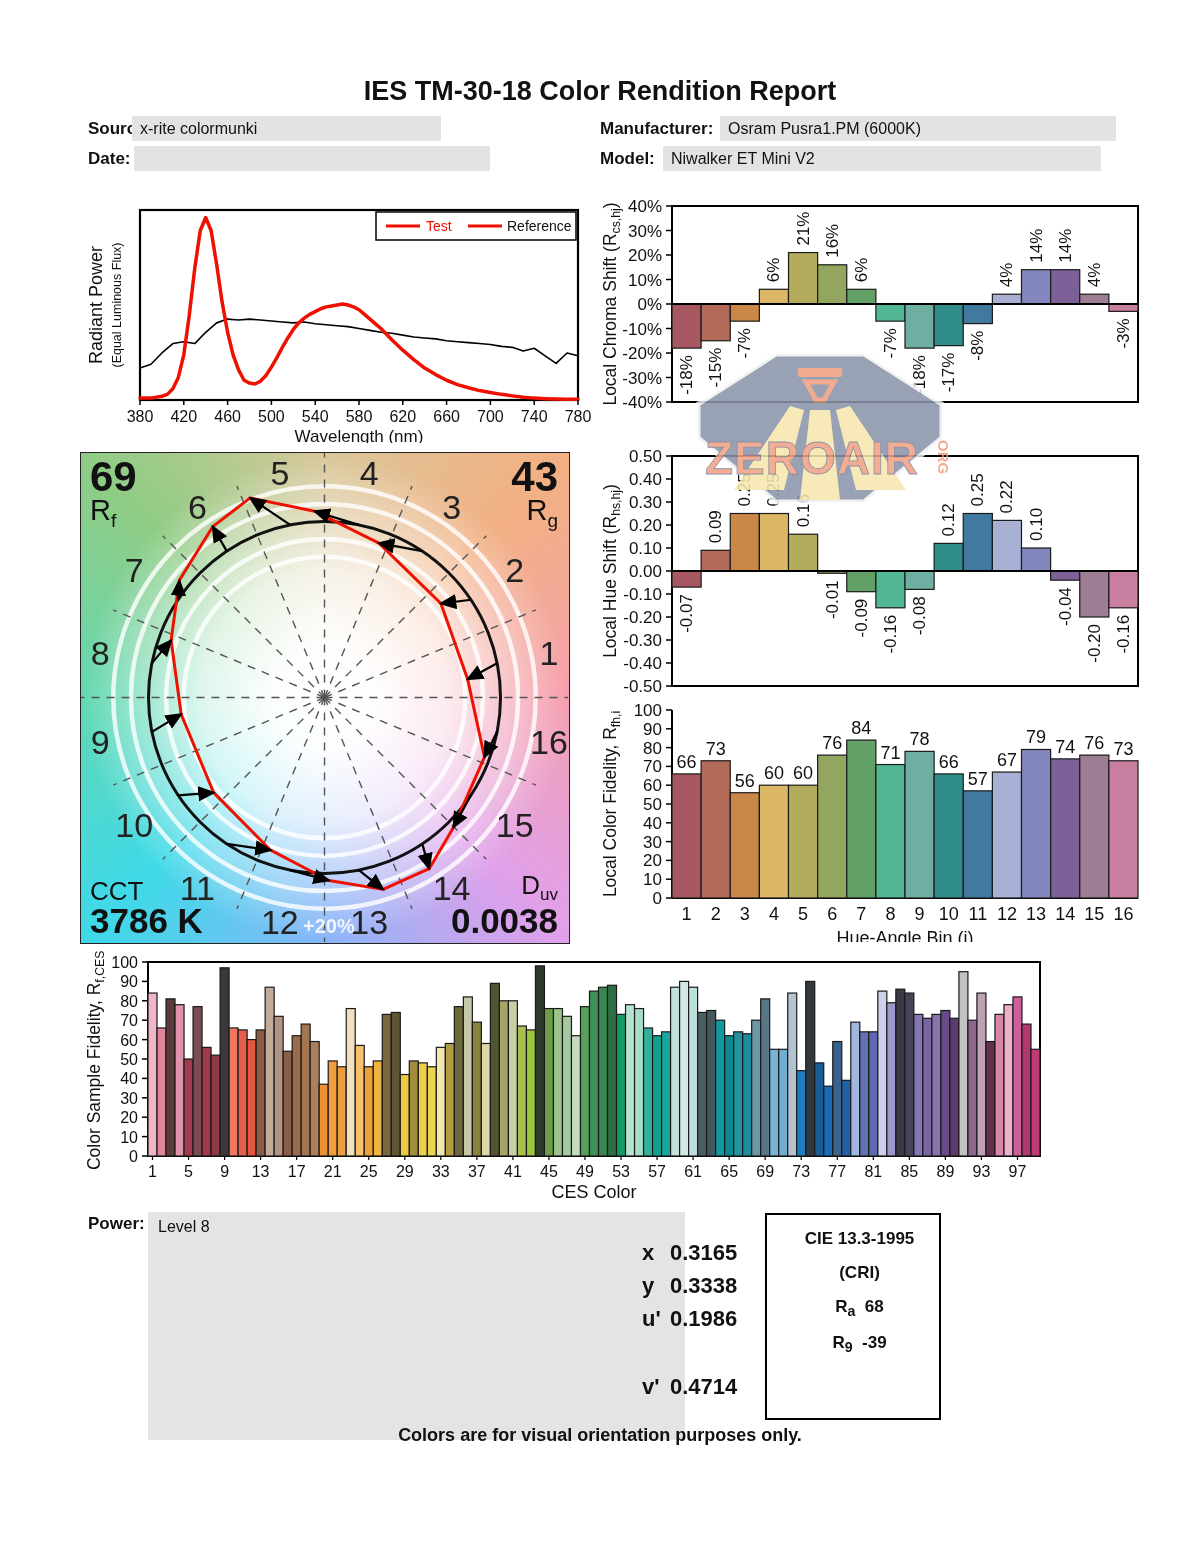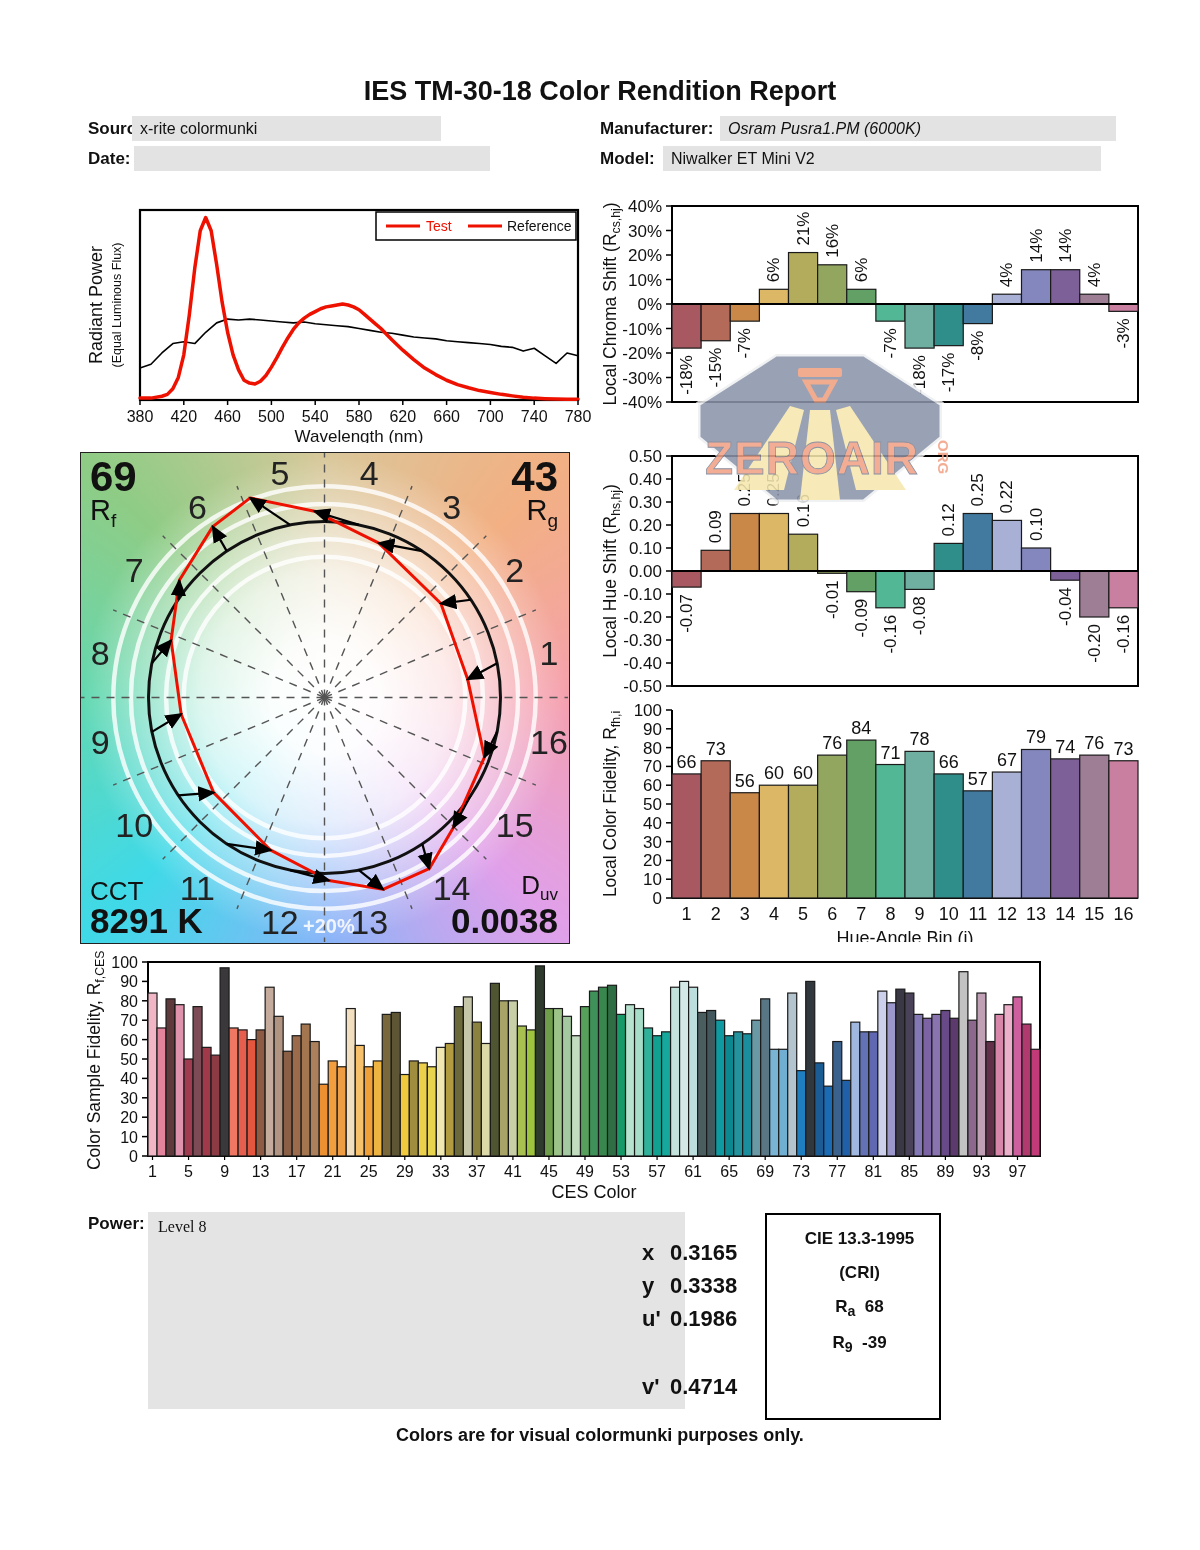--- a/index.html
+++ b/index.html
@@ -29,21 +29,21 @@
   .watermark{opacity:0.87;pointer-events:none;z-index:40;}
 </style>
 </head>
 <body>
 
 <div class="abs title">IES TM-30-18 Color Rendition Report</div>
 
 <div class="abs flabel" style="left:88px;top:119px;">Source:</div>
 <div class="abs ffield" style="left:132px;top:116px;width:309px;">x-rite colormunki</div>
 <div class="abs flabel" style="left:600px;top:119px;">Manufacturer:</div>
-<div class="abs ffield" style="left:720px;top:116px;width:396px;font-style:italic;">Osram Pusra1.PM (6000K)</div>
+<div class="abs ffield" style="left:720px;top:116px;width:396px;">Osram Pusra1.PM (6000K)</div>
 <div class="abs flabel" style="left:88px;top:149px;">Date:</div>
 <div class="abs ffield" style="left:134px;top:146px;width:356px;"></div>
 <div class="abs flabel" style="left:600px;top:149px;">Model:</div>
 <div class="abs ffield" style="left:663px;top:146px;width:438px;">Niwalker ET Mini V2</div>
 
 <svg id="spd" class="abs" style="left:86px;top:198px;" width="505" height="245" viewBox="0 0 505 245">
     <rect x="54" y="12" width="438" height="190" fill="none" stroke="#000" stroke-width="2.2"></rect>
     <polyline points="54,170.023 64.95,166.261 75.9,154.975 86.85,145.57 97.80000000000001,143.689 108.75,145.57 119.7,134.284 130.64999999999998,124.879 141.60000000000002,121.117 152.55,122.0575 163.5,121.117 174.45,122.0575 185.4,122.998 196.35,123.9385 207.29999999999998,124.879 218.25,123.9385 229.20000000000002,125.81949999999999 240.15,126.76 251.1,127.7005 262.04999999999995,128.64100000000002 273,130.522 283.95000000000005,132.40300000000002 294.9,134.284 305.85,135.2245 316.8,137.1055 327.75,138.9865 338.7,139.927 349.65000000000003,140.8675 360.59999999999997,142.7485 371.55,143.689 382.5,144.6295 393.45,145.57 404.40000000000003,146.5105 415.34999999999997,148.3915 426.3,149.332 437.25,153.094 448.2,150.2725 459.15000000000003,157.7965 470.09999999999997,165.3205 481.05,154.975 492,157.7965" fill="none" stroke="#000000" stroke-width="1.6" stroke-linejoin="round" stroke-linecap="round"></polyline>
     <polyline points="54,200.119 64.95,200.119 75.9,198.238 81.375,196.357 86.85,190.714 92.32499999999999,179.428 97.80000000000001,156.856 103.275,117.355 108.75,70.33000000000001 114.225,32.71000000000001 119.7,19.543000000000006 125.175,32.71000000000001 130.64999999999998,66.56800000000001 136.125,104.188 141.60000000000002,134.284 147.075,156.856 152.55,171.904 158.02499999999998,182.2495 163.5,185.071 168.97500000000002,186.0115 174.45,183.19 179.925,177.547 185.4,169.0825 190.875,159.6775 196.35,149.332 201.82500000000002,139.927 207.29999999999998,131.4625 212.775,124.879 218.25,120.1765 223.725,116.4145 229.20000000000002,113.593 234.67499999999998,110.7715 240.15,108.8905 245.625,107.95 251.1,107.0095 256.57500000000005,106.069 262.04999999999995,107.0095 267.525,108.8905 273,111.712 278.475,116.4145 283.95000000000005,121.117 289.42499999999995,125.81949999999999 294.9,130.522 305.85,141.808 316.8,152.1535 327.75,161.5585 338.7,170.023 349.65000000000003,176.6065 360.59999999999997,182.2495 371.55,186.5758 382.5,189.7735 393.45,192.595 404.40000000000003,194.476 415.34999999999997,196.357 426.3,197.8618 437.25,199.1785 448.2,200.119 459.15000000000003,200.6833 470.09999999999997,201.0595 481.05,201.2476 492,201.2476" fill="none" stroke="#ee1100" stroke-width="3.5" stroke-linejoin="round" stroke-linecap="round"></polyline>
     <line x1="54" y1="202" x2="54" y2="207" stroke="#000" stroke-width="1.5"></line>
@@ -148,21 +148,21 @@
   <div class="cvg-corner" style="left:9px;top:4px;">
     <div class="big">69</div>
     <div class="rsub"><span>R</span><sub>f</sub></div>
   </div>
   <div class="cvg-corner" style="right:11px;top:4px;text-align:right;">
     <div class="big">43</div>
     <div class="rsub"><span>R</span><sub>g</sub></div>
   </div>
   <div class="cvg-corner" style="left:9px;bottom:6px;">
     <div class="cctlab">CCT</div>
-    <div class="cctval">8291 K</div>
+    <div class="cctval">3786 K</div>
   </div>
   <div class="cvg-corner" style="right:11px;bottom:6px;text-align:right;">
     <div class="cctlab"><span>D</span><sub style="font-size:17px;">uv</sub></div>
     <div class="cctval">0.0038</div>
   </div>
   <div class="ringlab">+20%</div>
 </div>
 
 <svg id="chroma" class="abs" style="left:596px;top:198px;" width="550" height="212" viewBox="0 0 550 212">
     <rect x="76" y="8" width="466" height="196" fill="none" stroke="#000" stroke-width="2"></rect>
@@ -536,27 +536,27 @@
   <polygon points="46,148 96,148 116,68 102,64" fill="#f6e8ae"></polygon>
   <polygon points="112,158 152,158 142,68 122,68" fill="#f6e8ae"></polygon>
   <polygon points="168,148 218,148 162,64 148,68" fill="#f6e8ae"></polygon>
   <rect x="110" y="26" width="44" height="9" rx="2" fill="#f0a080"></rect>
   <polygon points="118,40 146,40 136,58 128,58" fill="none" stroke="#f0a080" stroke-width="5"></polygon>
   <text x="124" y="132" font-size="46" font-weight="bold" fill="#f2a286" stroke="#7a8296" stroke-width="0.8" letter-spacing="1" text-anchor="middle">ZEROAIR</text>
   <text x="250" y="98" font-size="15" font-weight="bold" fill="#f2a286" transform="rotate(90 250 98)">ORG</text>
 </svg>
 
 <div class="abs flabel" style="left:88px;top:1214px;">Power:</div>
-<div class="abs notesbox" style="left:148px;top:1212px;width:537px;height:197px;font-family:Liberation Serif, serif;">Level 8</div>
+<div class="abs notesbox" style="left:148px;top:1212px;width:537px;height:228px;">Level 8</div>
 
 <div class="coordrow" style="left:642px;top:1240px;"><span class="cl">x</span><span>0.3165</span></div>
 <div class="coordrow" style="left:642px;top:1273px;"><span class="cl">y</span><span>0.3338</span></div>
 <div class="coordrow" style="left:642px;top:1306px;"><span class="cl">u'</span><span>0.1986</span></div>
 <div class="coordrow" style="left:642px;top:1339px;margin-top:35px;"><span class="cl">v'</span><span>0.4714</span></div>
 
 <div class="abs cribox" style="left:765px;top:1213px;width:176px;height:207px;">
   <div>CIE 13.3-1995</div>
   <div>(CRI)</div>
   <div><span>R</span><sub>a</sub>&nbsp;&nbsp;<span>68</span></div>
   <div><span>R</span><sub>9</sub>&nbsp;&nbsp;<span>-39</span></div>
 </div>
 
-<div class="abs footer">Colors are for visual colormunki purposes only.</div>
+<div class="abs footer">Colors are for visual orientation purposes only.</div>
 
 </body></html>

